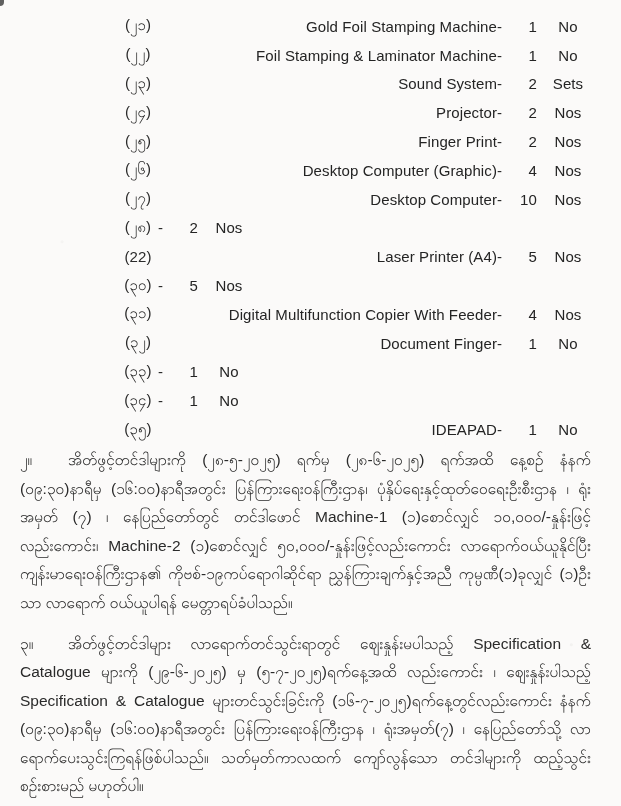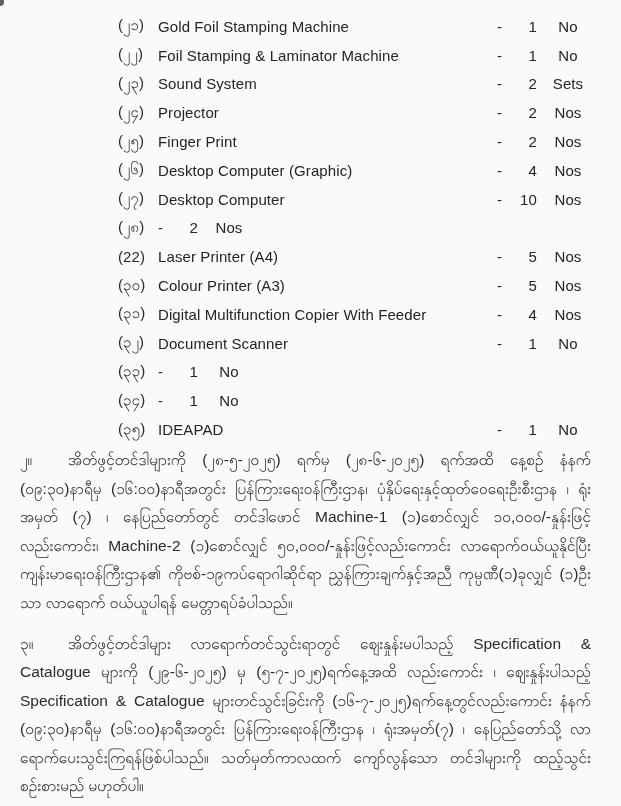--- a/index.html
+++ b/index.html
@@ -39,26 +39,28 @@
     display: flex;
     align-items: center;
     height: 28.8px;
     font-size: 15px;
     letter-spacing: .1px;
   }
   .row .no {
     width: 40px;
     flex: 0 0 40px;
     color: #2b2b2b;
+    text-align: center;
   }
   .row .name {
     flex: 1 1 auto;
     white-space: nowrap;
     overflow: hidden;
     color: #242424;
+    text-align: right;
   }
   .row .dash {
     flex: 0 0 14px;
     text-align: left;
     color: #2b2b2b;
   }
   .row .qty {
     flex: 0 0 26px;
     text-align: right;
     color: #242424;
@@ -159,37 +161,36 @@
   <div class="row">
     <span class="no">(22)</span>
     <span class="name">Laser Printer (A4)</span>
     <span class="dash">-</span>
     <span class="qty">5</span>
     <span class="unit">Nos</span>
   </div>
 
   <div class="row">
     <span class="no">(၃၀)</span>
-    <span class="name">Colour Printer (A3)</span>
     <span class="dash">-</span>
     <span class="qty">5</span>
     <span class="unit">Nos</span>
   </div>
 
   <div class="row">
     <span class="no">(၃၁)</span>
     <span class="name">Digital Multifunction Copier With Feeder</span>
     <span class="dash">-</span>
     <span class="qty">4</span>
     <span class="unit">Nos</span>
   </div>
 
   <div class="row">
     <span class="no">(၃၂)</span>
-    <span class="name">Document Scanner</span>
+    <span class="name">Document Finger</span>
     <span class="dash">-</span>
     <span class="qty">1</span>
     <span class="unit">No</span>
   </div>
 
   <div class="row">
     <span class="no">(၃၃)</span>
     <span class="dash">-</span>
     <span class="qty">1</span>
     <span class="unit">No</span>

